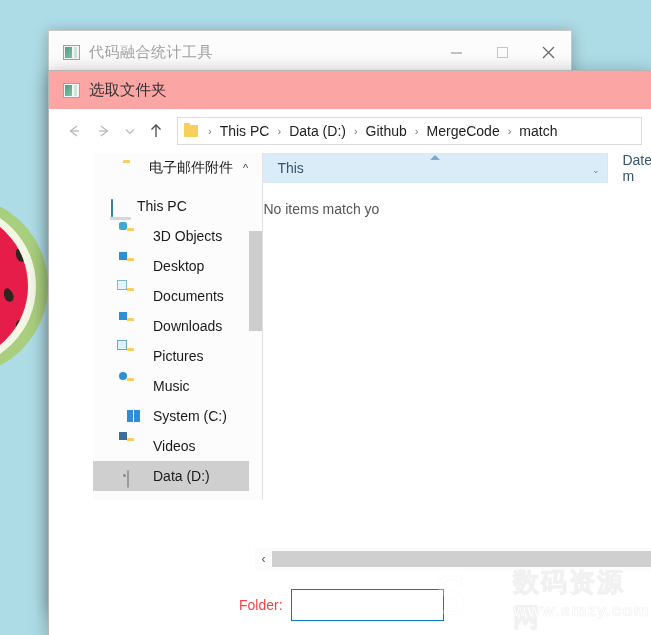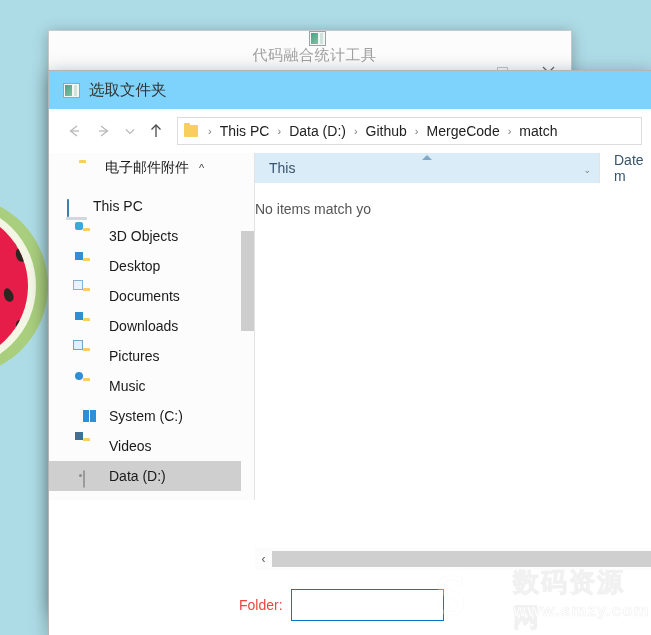--- a/index.html
+++ b/index.html
@@ -26,21 +26,20 @@
         transform:rotate(-20deg);}
   
   #app-window{
     position:absolute;left:48px;top:30px;width:522px;height:578px;
     background:#fcfcfc;border:1px solid #c9c9c9;
     box-shadow:0 2px 14px rgba(0,0,0,.28);
   }
   #app-titlebar{
     height:42px;display:flex;align-items:center;background:#fcfcfc;
     border-bottom:1px solid #ededed;
-    flex-direction:column;
   }
   #app-title-text{
     font-size:15px;color:#a0a0a0;margin-left:9px;letter-spacing:.5px;
   }
   .app-ico{
     width:17px;height:15px;margin-left:14px;flex:0 0 auto;position:relative;
     border:1px solid #9aa6a2;background:#f4f6f5;box-sizing:border-box;
   }
   .app-ico::before{content:"";position:absolute;left:1px;top:1px;width:7px;height:11px;
     background:linear-gradient(135deg,#4f9e86,#7ec1a4);}
@@ -49,21 +48,21 @@
   .win-btns{margin-left:auto;display:flex;height:100%;}
   .win-btn{width:46px;height:100%;display:flex;align-items:center;justify-content:center;
     color:#4a4a4a;font-size:15px;}
   .win-btn svg{display:block;}
   
   #dialog{
     position:absolute;left:48px;top:70px;width:603px;height:565px;
     background:#ffffff;border:1px solid #b5b5b5;
     box-shadow:0 3px 18px rgba(0,0,0,.30);overflow:hidden;
   }
-  #dlg-titlebar{height:38px;display:flex;align-items:center;background:#7dd3fc;}
+  #dlg-titlebar{height:38px;display:flex;align-items:center;background:#fca5a5;}
   #dlg-title-text{font-size:15.5px;color:#333;margin-left:9px;}
   #nav-row{height:44px;display:flex;align-items:center;padding:0 10px;background:#fff;}
   .nav-btn{width:30px;height:30px;display:flex;align-items:center;justify-content:center;
     color:#b9b9b9;}
   .nav-btn.active{color:#444;}
   .nav-btn.small{width:22px;}
   #addressbar{
     flex:1;height:26px;margin-left:6px;border:1px solid #dcdcdc;background:#fff;
     display:flex;align-items:center;padding:0 6px;overflow:hidden;
   }
@@ -72,21 +71,21 @@
   .folder-ico{
     width:14px;height:12px;background:#f7cf5d;border-radius:1px;position:relative;
     margin-right:4px;flex:0 0 auto;
   }
   .folder-ico::after{content:"";position:absolute;left:0;top:-2px;width:6px;height:3px;
     background:#f7cf5d;border-radius:1px 1px 0 0;}
   #cmdbar{height:40px;display:flex;align-items:center;padding:0 14px;background:#fff;
     border-bottom:1px solid #e6e6e6;}
   .cmd{font-size:14px;color:#1f2f45;margin-right:34px;display:flex;align-items:center;}
   .cmd .caret{margin-left:6px;font-size:8px;color:#1f2f45;}
-  #body-row{display:flex;height:347px;}
+  #body-row{display:flex;height:347px;margin-left:44px;}
   
   #tree{width:205px;background:#fcfcfc;position:relative;overflow:hidden;
         border-right:0;}
   .tree-item{height:30px;display:flex;align-items:center;font-size:14px;color:#1a1a1a;
     padding-left:18px;white-space:nowrap;}
   .tree-item.indent{padding-left:34px;}
   .tree-item.selected{background:#cfcfcf;}
   .ti-ico{width:18px;height:16px;margin-right:8px;flex:0 0 auto;position:relative;}
   .ico-folder{background:#f8cf5e;border-radius:1px;height:13px;width:16px;top:2px;position:relative;}
   .ico-folder::after{content:"";position:absolute;left:0;top:-2px;width:7px;height:3px;

